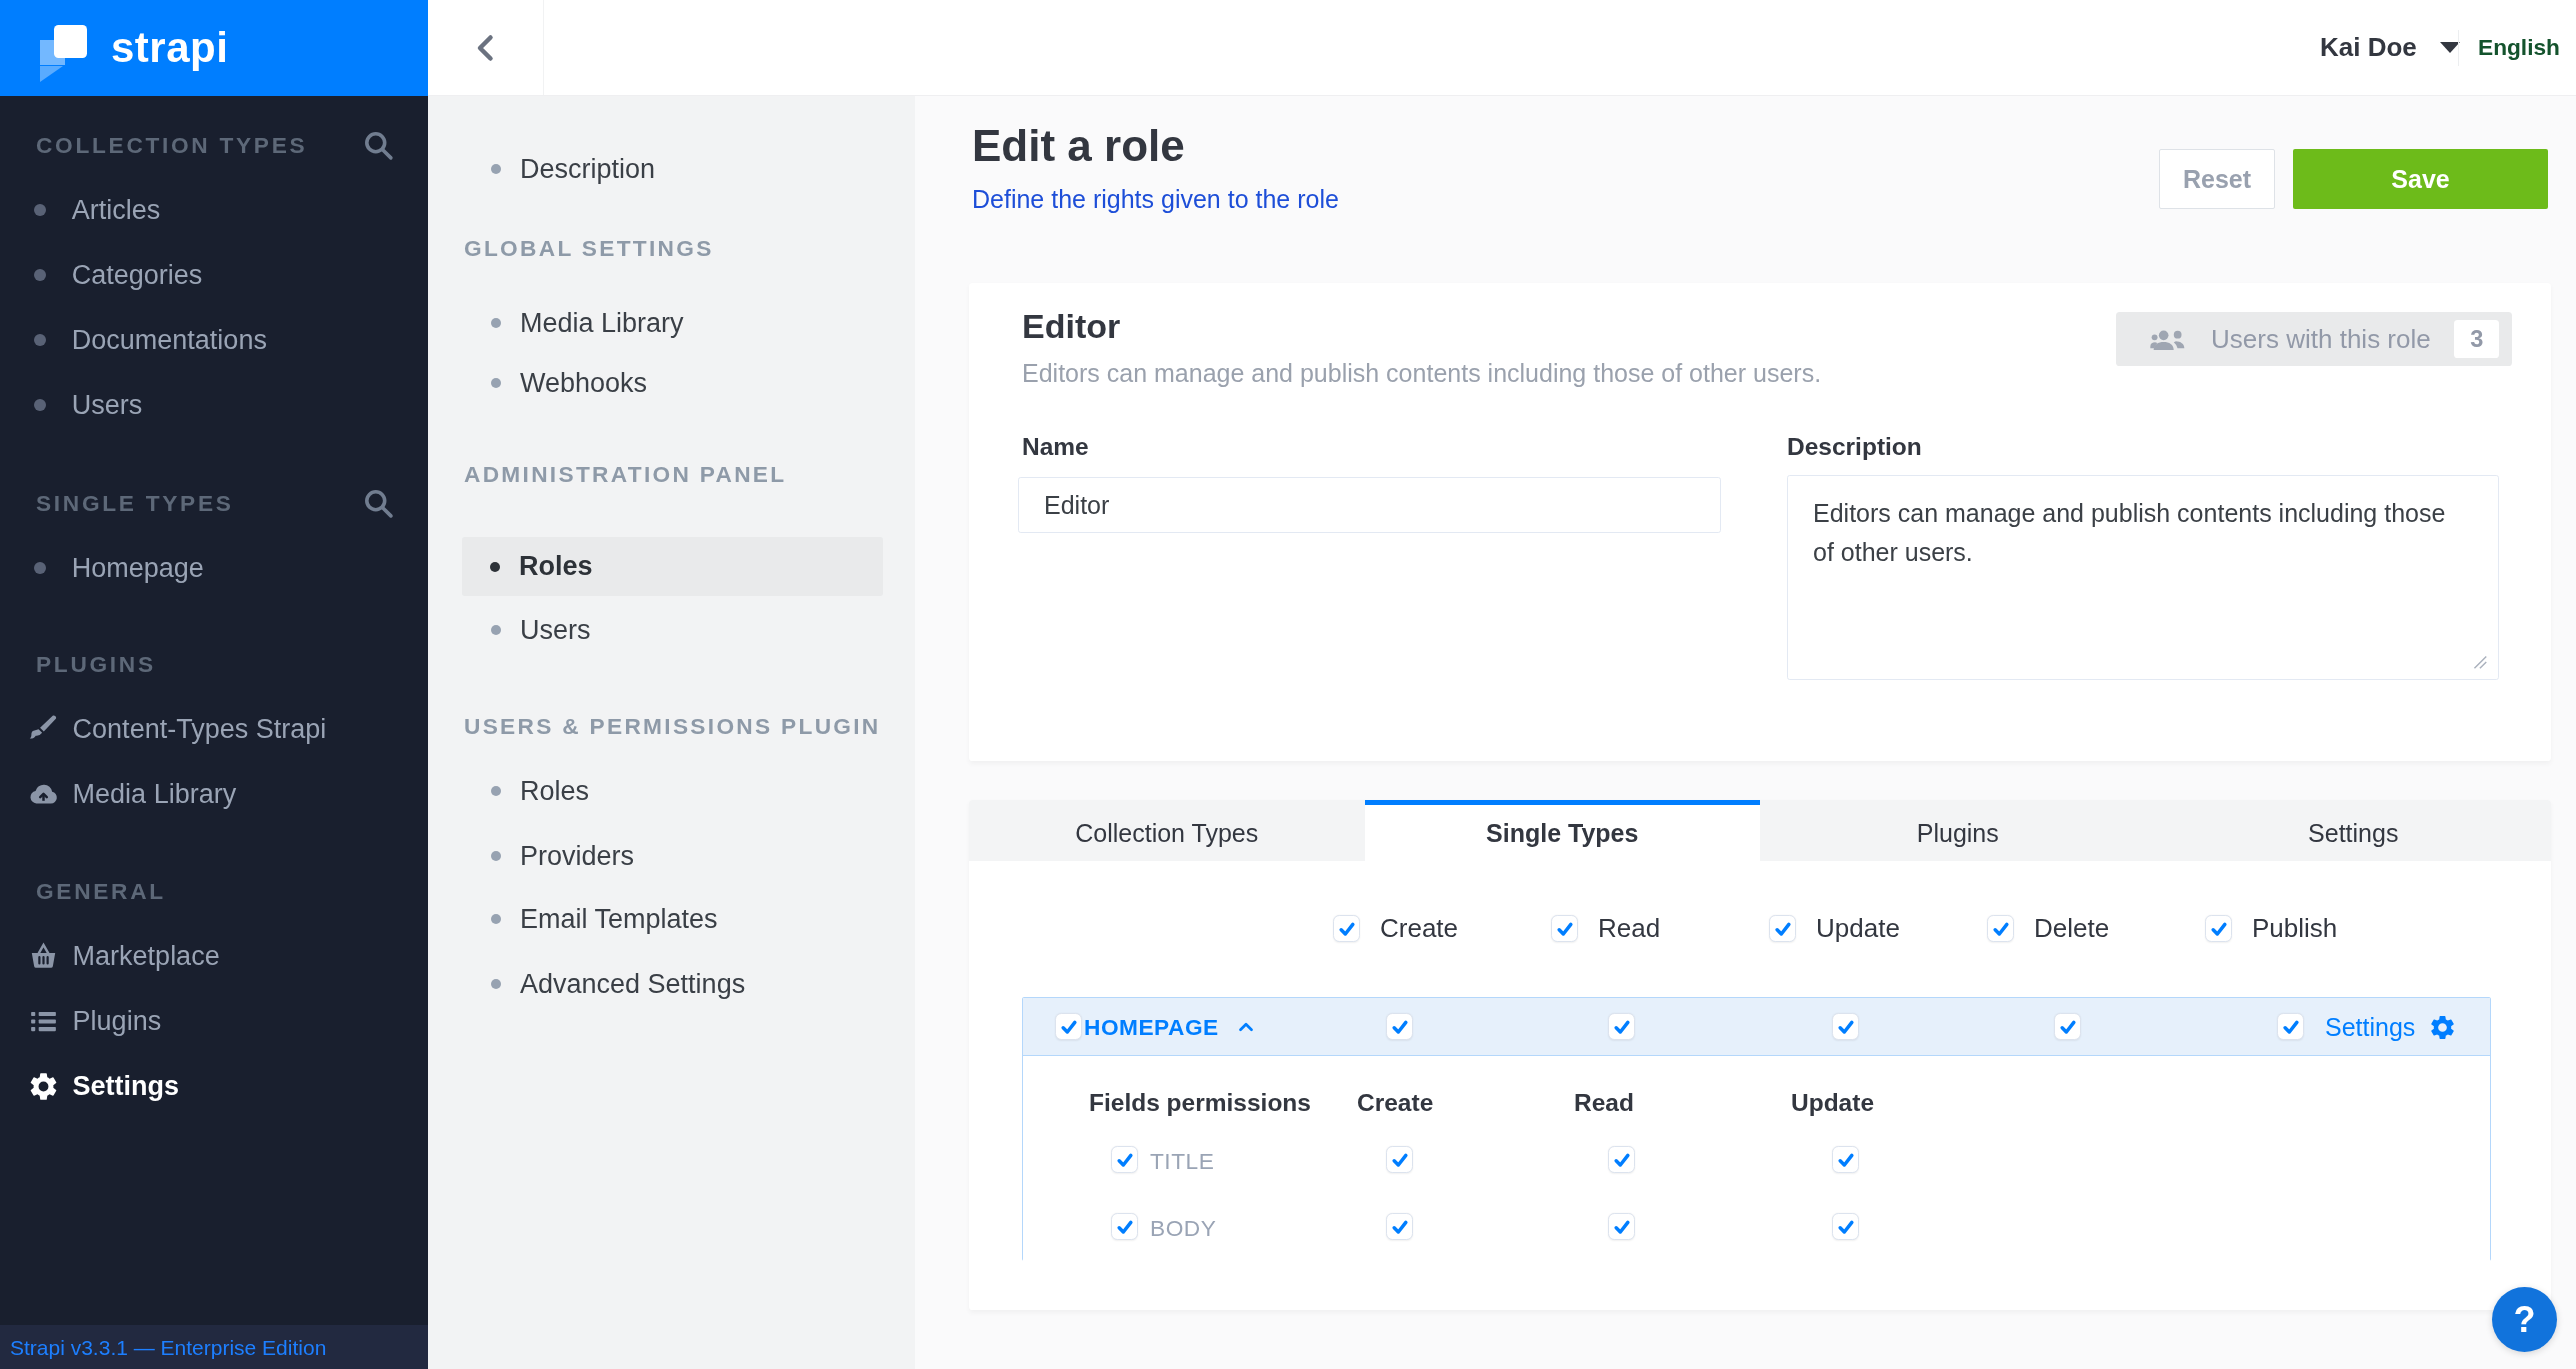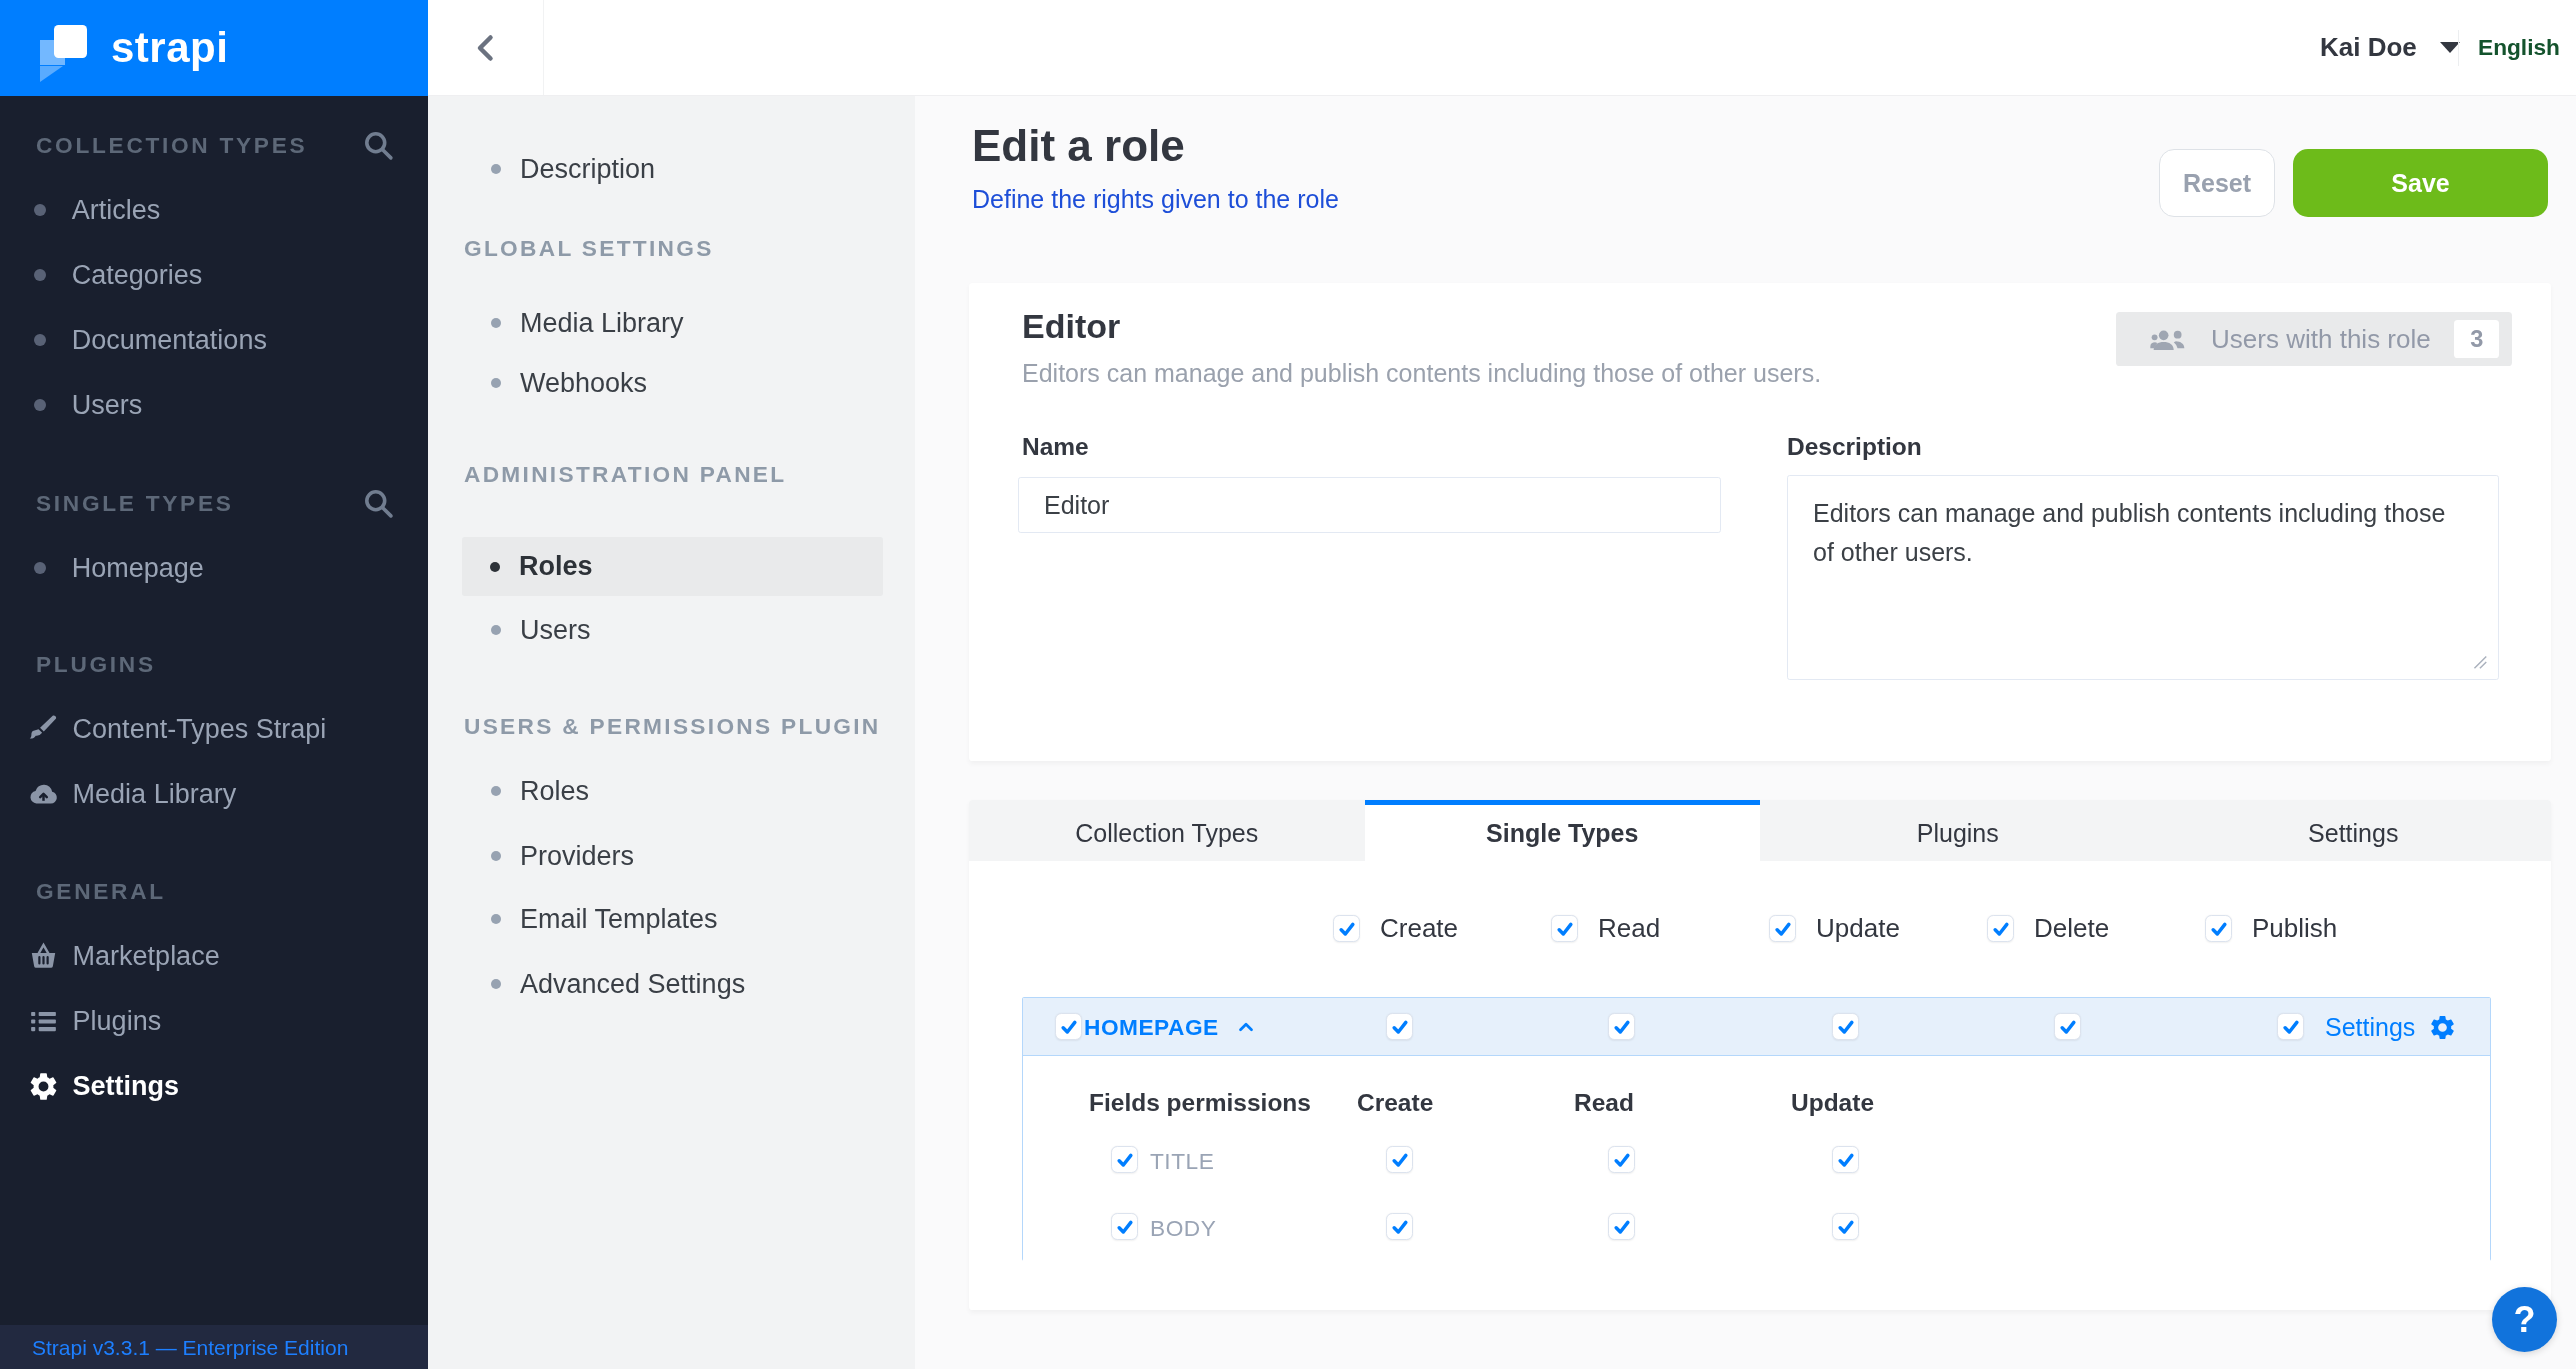--- a/index.html
+++ b/index.html
@@ -18,21 +18,21 @@
   .snav-head .sp { flex:1; }
   .snav-head svg { width:33px; height:33px; color:#717d90; }
   .snav-item { position:absolute; left:0; width:428px; height:44px; display:flex; align-items:center; color:#9aa4b5; font-size:27px; cursor:pointer; }
   .snav-item .dot { width:11.8px; height:11.8px; border-radius:50%; background:#596276; margin-left:34px; }
   .snav-item .lbl { margin-left:26px; }
   .snav-item .micon { width:42px; height:33px; margin-left:27px; color:#8b95a7; display:flex; align-items:center; }
   .snav-item .micon svg { width:33px; height:33px; }
   .snav-item .lbl2 { margin-left:3.6px; }
   .snav-item.active { color:#ffffff; font-weight:bold; }
   .snav-item.active .micon { color:#ffffff; }
-  #side-footer { position:absolute; left:0; bottom:0; width:428px; height:45px; background:#222940; display:flex; align-items:center; padding-left:32px; }
+  #side-footer { position:absolute; left:0; bottom:0; width:428px; height:45px; background:#222940; display:flex; align-items:center; padding-left:10px; }
   #side-footer a { color:#1d7fff; font-size:21px; text-decoration:none; }
 
   
   #topbar { position:absolute; left:428px; top:0; right:0; height:96px; background:#ffffff; border-bottom:0.9px solid #efeff1; }
   #back-btn { position:absolute; left:0; top:0; width:116px; height:95px; border-right:0.9px solid #f1f2f3; display:flex; align-items:center; justify-content:center; cursor:pointer; color:#6b7280; }
   #back-btn svg { width:36px; height:36px; }
   #user-menu { position:absolute; left:1879px; top:0; height:95px; display:flex; align-items:center; cursor:pointer;margin-left:13px; }
   #user-name { font-size:26px; font-weight:bold; color:#333740; }
   .caret-down { width:0; height:0; border-left:10px solid transparent; border-right:10px solid transparent; border-top:11.8px solid #333740; margin-left:23.6px; }
   #top-divider { position:absolute; left:2030px; top:30px; height:36px; width:0.9px; background:#eceef0; }
@@ -44,21 +44,21 @@
   .sub-item { position:absolute; left:0; width:488px; height:44px; display:flex; align-items:center; color:#3a3f46; font-size:27px; cursor:pointer; }
   .sub-item .dot { width:10px; height:10px; border-radius:50%; background:#97a2b1; margin-left:63px; }
   .sub-item .lbl { margin-left:19px; }
   .sub-item.selected { left:34px; width:421px; height:59px; background:#e9eaeb; border-radius:2.7px; font-weight:bold; color:#2d3238; }
   .sub-item.selected .dot { margin-left:28px; background:#2d3238; }
 
   
   #main { position:absolute; left:915px; top:96px; right:0; bottom:0; background:#fafafb; }
   #page-title { position:absolute; left:57px; top:25px; font-size:44px; font-weight:bold; color:#333740; }
   #page-subtitle { position:absolute; left:57px; top:89px; font-size:25px; color:#1d4ed8; }
-  .btn { position:absolute; height:68px; border-radius:15px; display:flex; align-items:center; justify-content:center; font-size:25px; font-weight:bold; cursor:pointer; }
+  .btn { position:absolute; height:60px; border-radius:2px; display:flex; align-items:center; justify-content:center; font-size:25px; font-weight:bold; cursor:pointer; }
   #btn-reset { left:1244px; top:53px; width:116px; background:#ffffff; border:0.9px solid #dee2e7; color:#99a1af; }
   #btn-save { left:1378px; top:53px; width:255px; background:#6dbb1a; color:#ffffff; border:none; }
 
   .card { position:absolute; background:#ffffff; border-radius:3.6px; box-shadow:0 2.7px 5.4px rgba(0,0,0,0.04); }
   #role-card { left:54px; top:187px; width:1582px; height:478px; }
   #role-heading { position:absolute; left:53px; top:23.6px; font-size:34px; font-weight:bold; color:#333740; }
   #role-subheading { position:absolute; left:53px; top:76px; font-size:25px; color:#9aa1ad; }
   #users-pill { position:absolute; right:39px; top:29px; height:54px; background:#e9eaeb; border-radius:3.6px; display:flex; align-items:center; padding:0 12.7px 0 33px; cursor:pointer; }
   #users-pill .uicon { width:40px; height:31px; color:#9fa6b2; margin-right:22px; }
   #users-pill .ptext { font-size:26px; color:#9299a8; }

